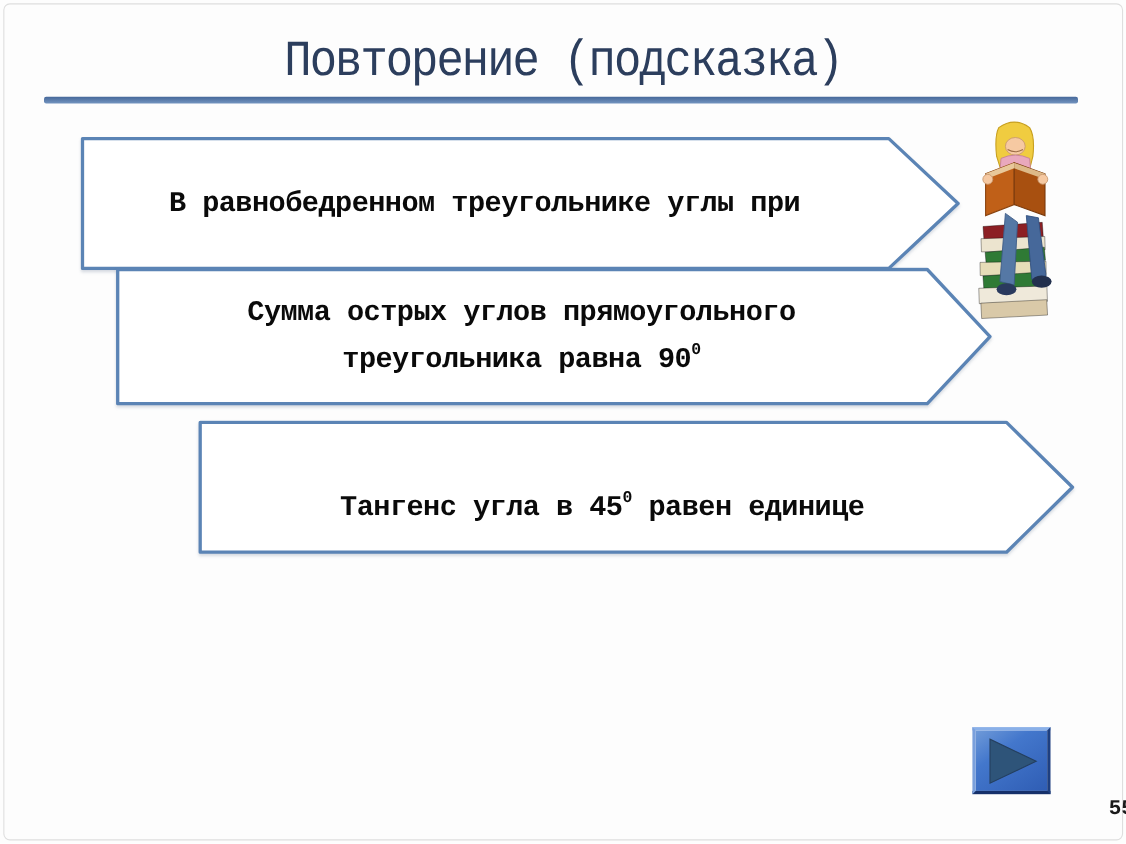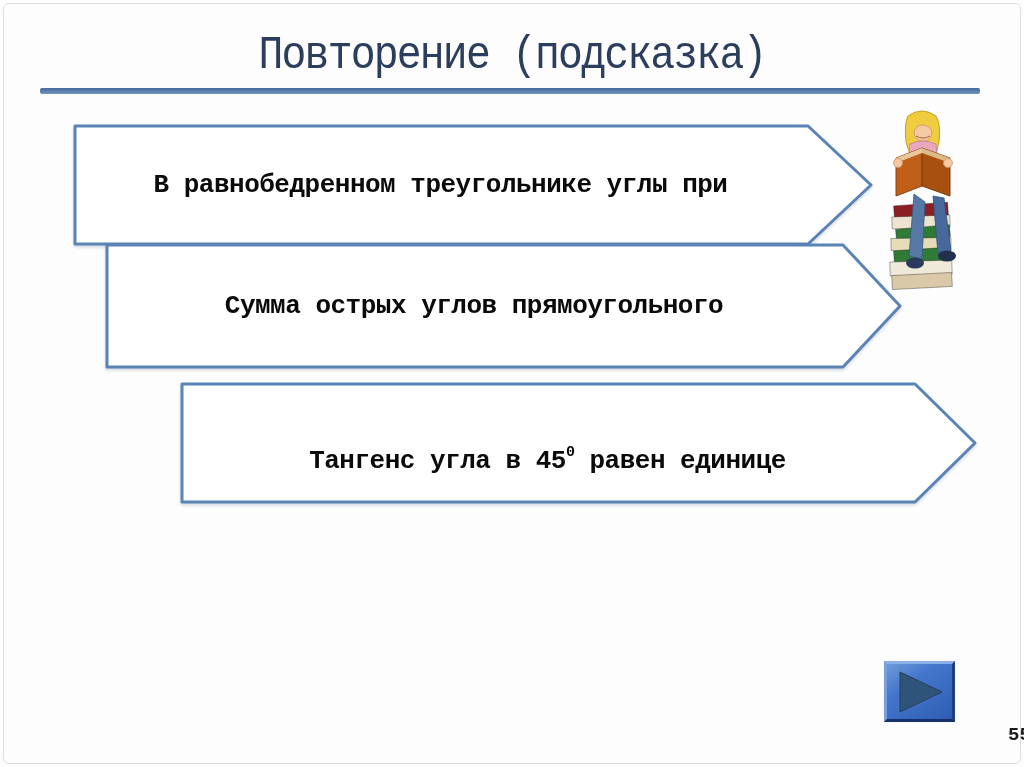--- a/index.html
+++ b/index.html
@@ -107,20 +107,21 @@
       <span>В равнобедренном треугольнике углы при</span>
     </div>
   </div>
 
   <div class="arrow-box" style="left:105px; top:243px; width:798px; height:126px;">
     <svg class="shape" width="798" height="126">
       <polygon points="2,2 738,2 795,63 738,124 2,124" fill="#ffffff" stroke="#5b84b5" stroke-width="3" stroke-linejoin="round"></polygon>
     </svg>
     <div class="box-text" style="width:738px;">
       <span>Сумма острых углов прямоугольного</span>
+      <span><span>треугольника равна 90</span><sup>0</sup></span>
     </div>
   </div>
 
   <div class="arrow-box" style="left:180px; top:382px; width:798px; height:158px;">
     <svg class="shape" width="798" height="122">
       <polygon points="2,2 735,2 795,61 735,120 2,120" fill="#ffffff" stroke="#5b84b5" stroke-width="3" stroke-linejoin="round"></polygon>
     </svg>
     <div class="box-text" style="width:735px;">
       <span><span>Тангенс угла в 45</span><sup>0</sup><span> равен единице</span></span>
     </div>

